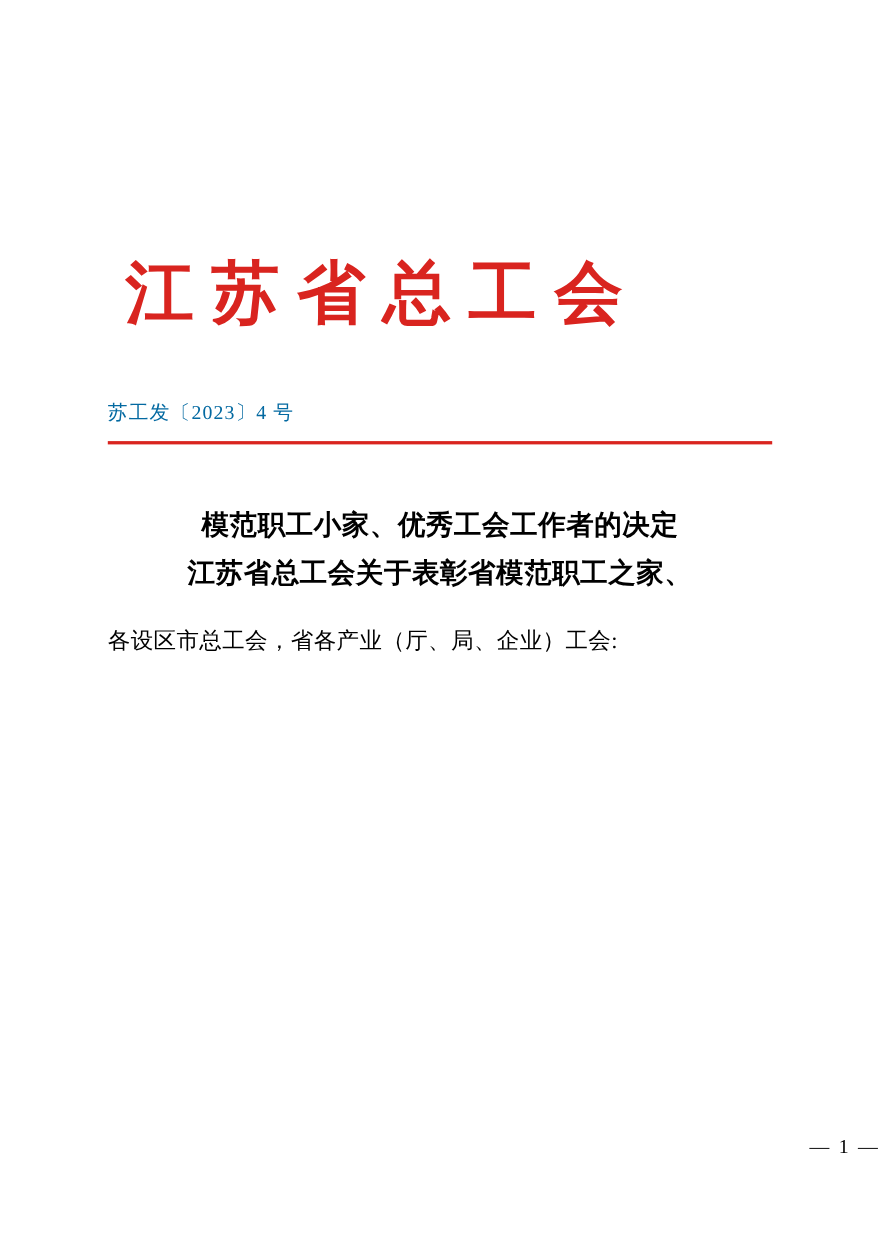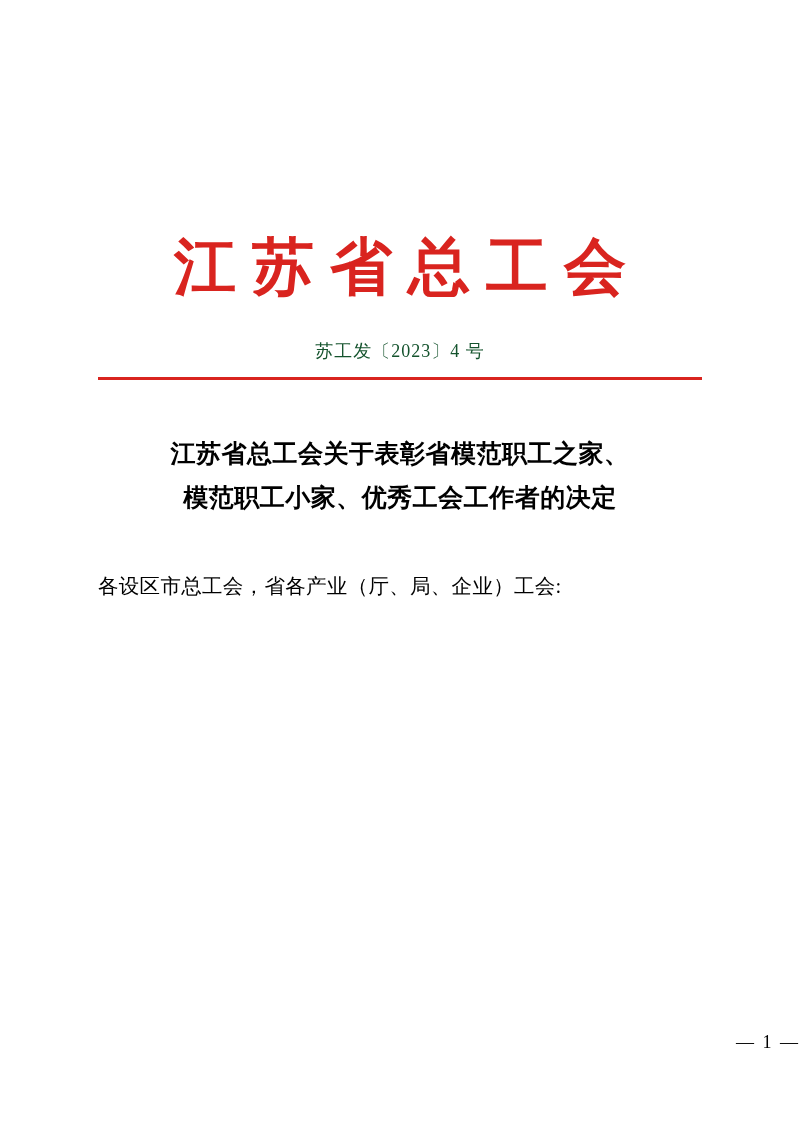--- a/index.html
+++ b/index.html
@@ -22,37 +22,35 @@
     position: absolute;
     left: 98px;
     top: 0;
     width: 604px;
     height: 1131px;
   }
 
   
   .letterhead {
     margin-top: 232px;
-    text-align: center;
     color: #d9241f;
     font-family: "Liberation Serif", "DejaVu Serif", serif;
     font-weight: bold;
     font-size: 62px;
     line-height: 1.15;
     letter-spacing: 16px;
     text-indent: 16px;
     white-space: nowrap;
   }
 
   
   .doc-number {
-    margin-top: 36px;
-    text-align: center;
+    margin-top: 60px;
     font-size: 18px;
-    color: #14532d;
+    color: #0369a1;
     letter-spacing: 1px;
   }
 
   
   .red-rule {
     margin-top: 14px;
     height: 3px;
     background: #d9241f;
     width: 100%;
   }
@@ -66,21 +64,21 @@
     line-height: 1.75;
     color: #000000;
     letter-spacing: 0.5px;
   }
   .doc-title .line {
     display: block;
   }
 
   
   .salutation {
-    margin-top: 47px;
+    margin-top: 20px;
     font-size: 20.5px;
     line-height: 1.95;
     color: #000000;
     letter-spacing: 0.3px;
   }
   .para {
     margin-top: 6px;
     font-size: 20.5px;
     line-height: 1.95;
     color: #000000;
@@ -106,22 +104,22 @@
 <div class="page">
   <div class="doc-body">
 
     <div class="letterhead">江苏省总工会</div>
 
     <div class="doc-number">苏工发〔2023〕4 号</div>
 
     <div class="red-rule"></div>
 
     <div class="doc-title">
+      <span class="line">模范职工小家、优秀工会工作者的决定</span>
       <span class="line">江苏省总工会关于表彰省模范职工之家、</span>
-      <span class="line">模范职工小家、优秀工会工作者的决定</span>
     </div>
 
     <div class="salutation">各设区市总工会，省各产业（厅、局、企业）工会:</div>
 
 
   </div>
 
   <div class="page-number">— 1 —</div>
 </div>
 

